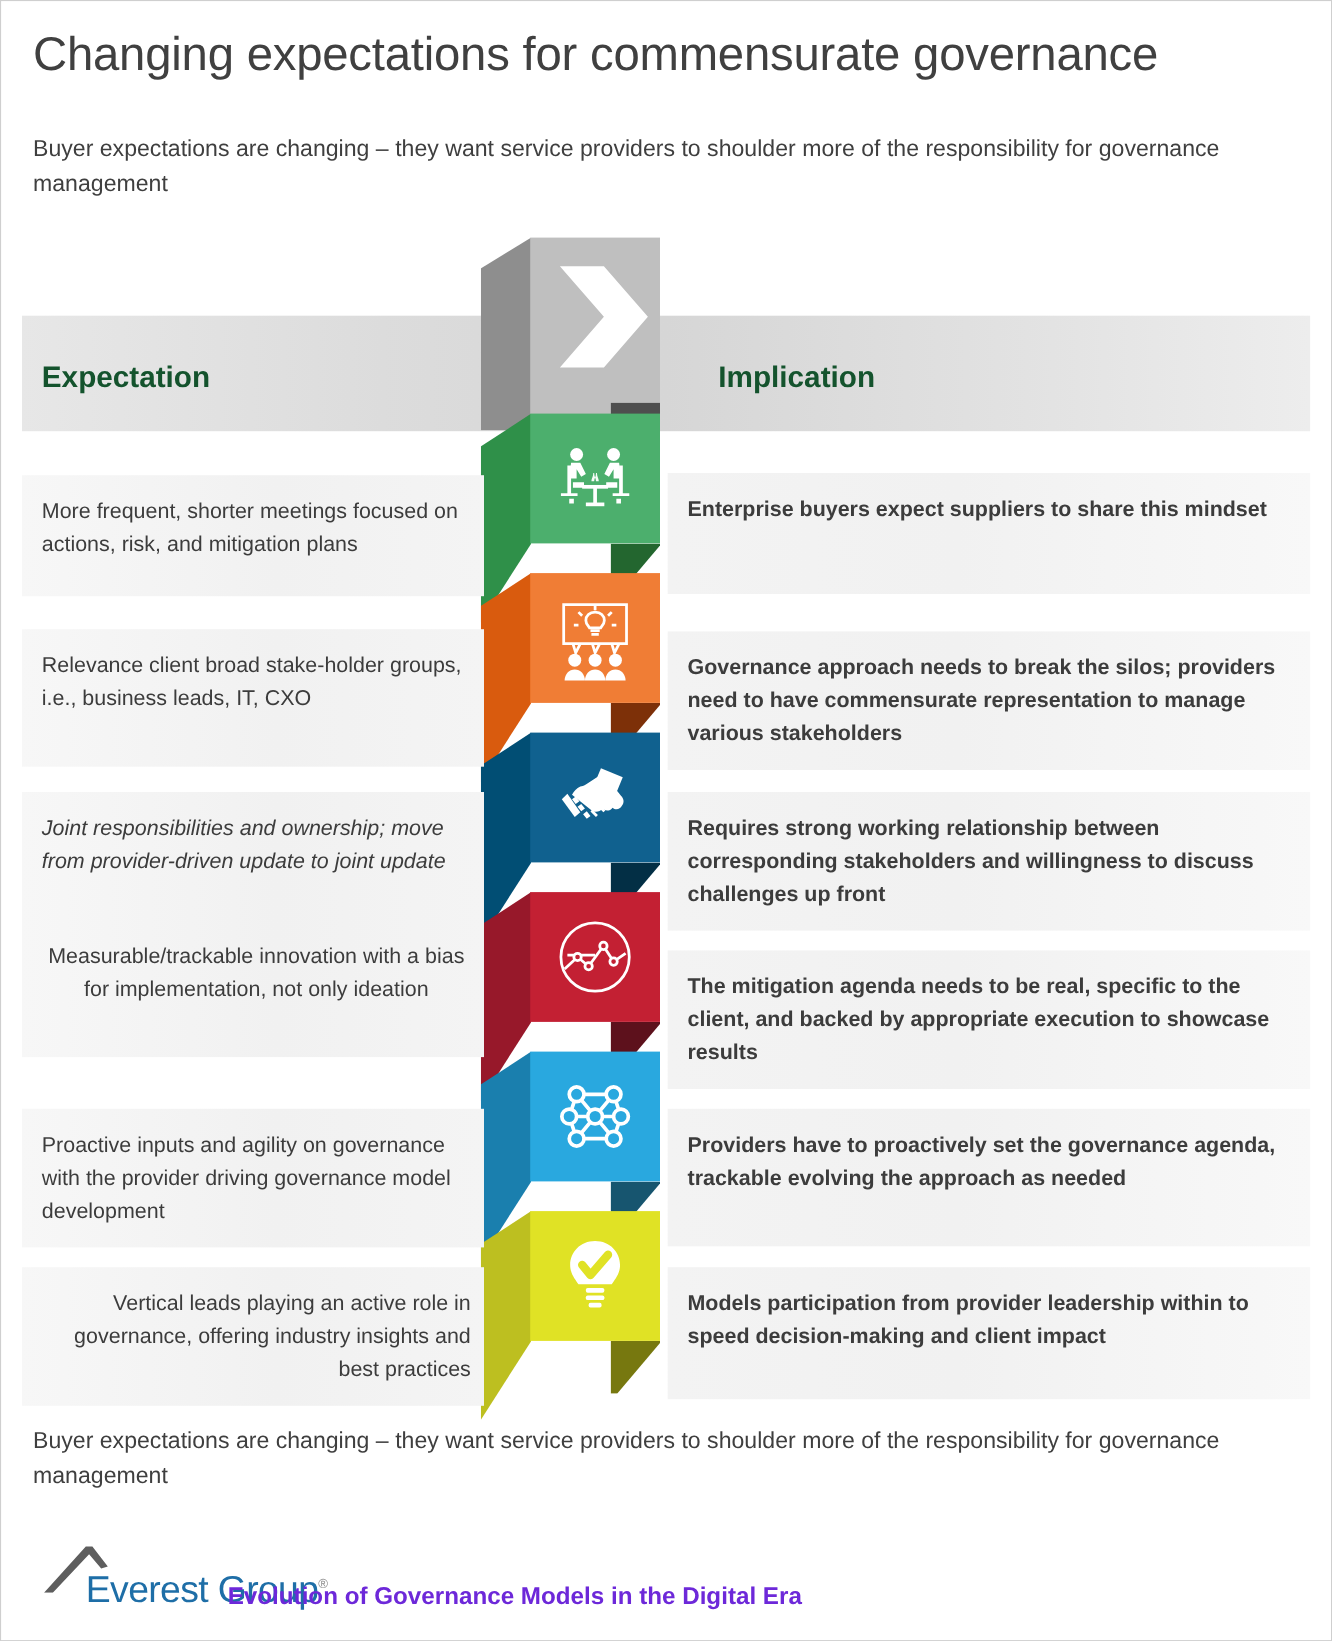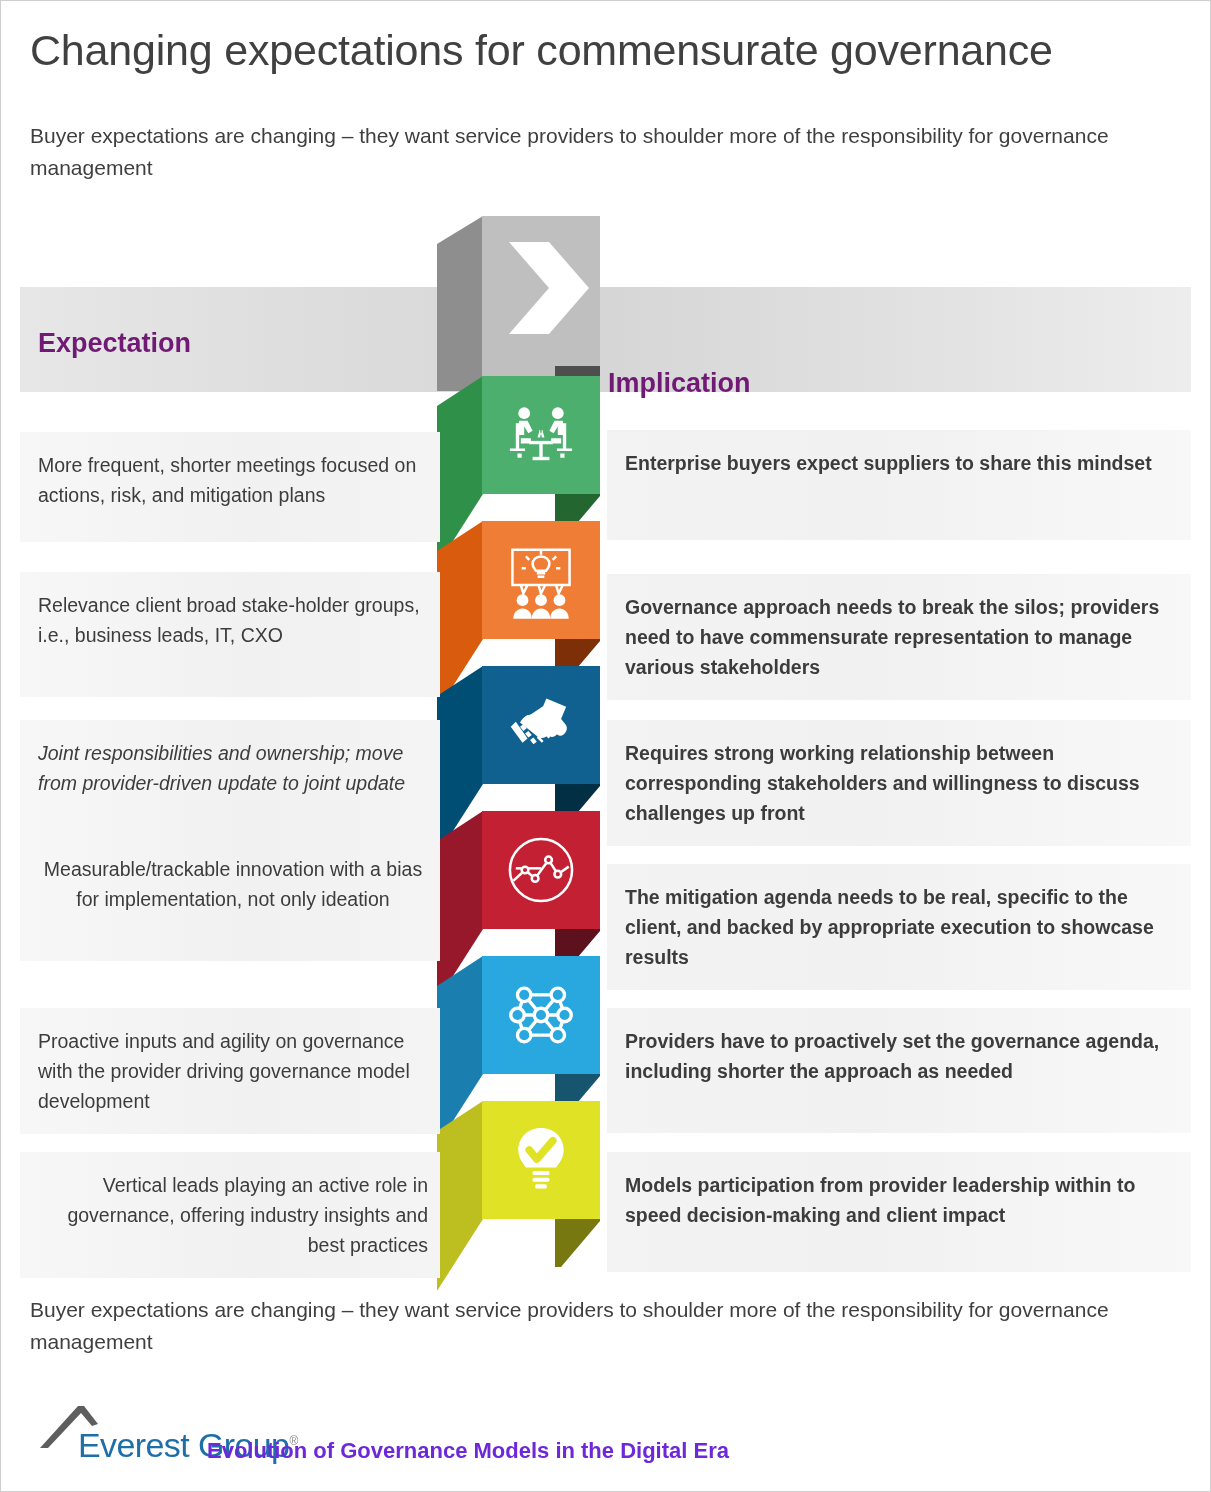--- a/index.html
+++ b/index.html
@@ -28,24 +28,24 @@
     font-size:21px;line-height:32px;color:#3f3f3f;
   }
 
   
   .band{
     position:absolute;left:20px;top:287px;width:1171px;height:105px;
     background:linear-gradient(to right,#e7e7e7 0%,#dcdcdc 28%,#d6d6d6 50%,#e2e2e2 78%,#ededed 100%);
   }
   .band-label{
     position:absolute;top:328px;
-    font-size:27px;font-weight:700;color:#701a75;
+    font-size:27px;font-weight:700;color:#14532d;
   }
   .band-label.left{left:38px;}
-  .band-label.right{left:608px;margin-top:40px;}
+  .band-label.right{left:653px;}
 
   
   .ribbon{
     position:absolute;left:437px;top:216px;width:170px;height:1058px;
   }
 
   
   .arrowhead{position:absolute;left:0;top:0;width:170px;height:192px;}
   .ah-face{position:absolute;left:45px;top:0;width:118px;height:175px;background:#bfbfbf;}
   .ah-side{position:absolute;left:0;top:0;width:46px;height:175px;
@@ -257,21 +257,21 @@
     <div class="row-l" style="top: 720px; min-height: 125px; font-style: italic;"><span>Joint responsibilities and ownership; move from provider-driven update to joint update</span></div>
     <div class="row-l" style="top: 836px; min-height: 125px; text-align: center;"><span>Measurable/trackable innovation with a bias for implementation, not only ideation</span></div>
     <div class="row-l" style="top: 1008px; min-height: 125px;"><span>Proactive inputs and agility on governance with the provider driving governance model development</span></div>
     <div class="row-l" style="top: 1152px; min-height: 120px; text-align: right;"><span>Vertical leads playing an active role in governance, offering industry insights and best practices</span></div>
   </div>
 <div id="rows-right">
     <div class="row-r" style="top: 430px; min-height: 110px;"><span>Enterprise buyers expect suppliers to share this mindset</span></div>
     <div class="row-r" style="top: 574px; min-height: 125px;"><span>Governance approach needs to break the silos; providers need to have commensurate representation to manage various stakeholders</span></div>
     <div class="row-r" style="top: 720px; min-height: 125px;"><span>Requires strong working relationship between corresponding stakeholders and willingness to discuss challenges up front</span></div>
     <div class="row-r" style="top: 864px; min-height: 125px;"><span>The mitigation agenda needs to be real, specific to the client, and backed by appropriate execution to showcase results</span></div>
-    <div class="row-r" style="top: 1008px; min-height: 125px;"><span>Providers have to proactively set the governance agenda, including shorter the approach as needed</span></div>
+    <div class="row-r" style="top: 1008px; min-height: 125px;"><span>Providers have to proactively set the governance agenda, trackable evolving the approach as needed</span></div>
     <div class="row-r" style="top: 1152px; min-height: 120px;"><span>Models participation from provider leadership within to speed decision-making and client impact</span></div>
   </div>
 
 <div class="footnote">Buyer expectations are changing – they want service providers to shoulder more of the responsibility for governance management</div>
 
 <div class="logo">
   <div class="logo-mark">
     <svg viewBox="0 0 92 44" aria-hidden="true">
       <polygon points="0,44 38,2 44,2 58,20 52,22 41,9 8,44" fill="#5e5e5e"></polygon>
     </svg>

